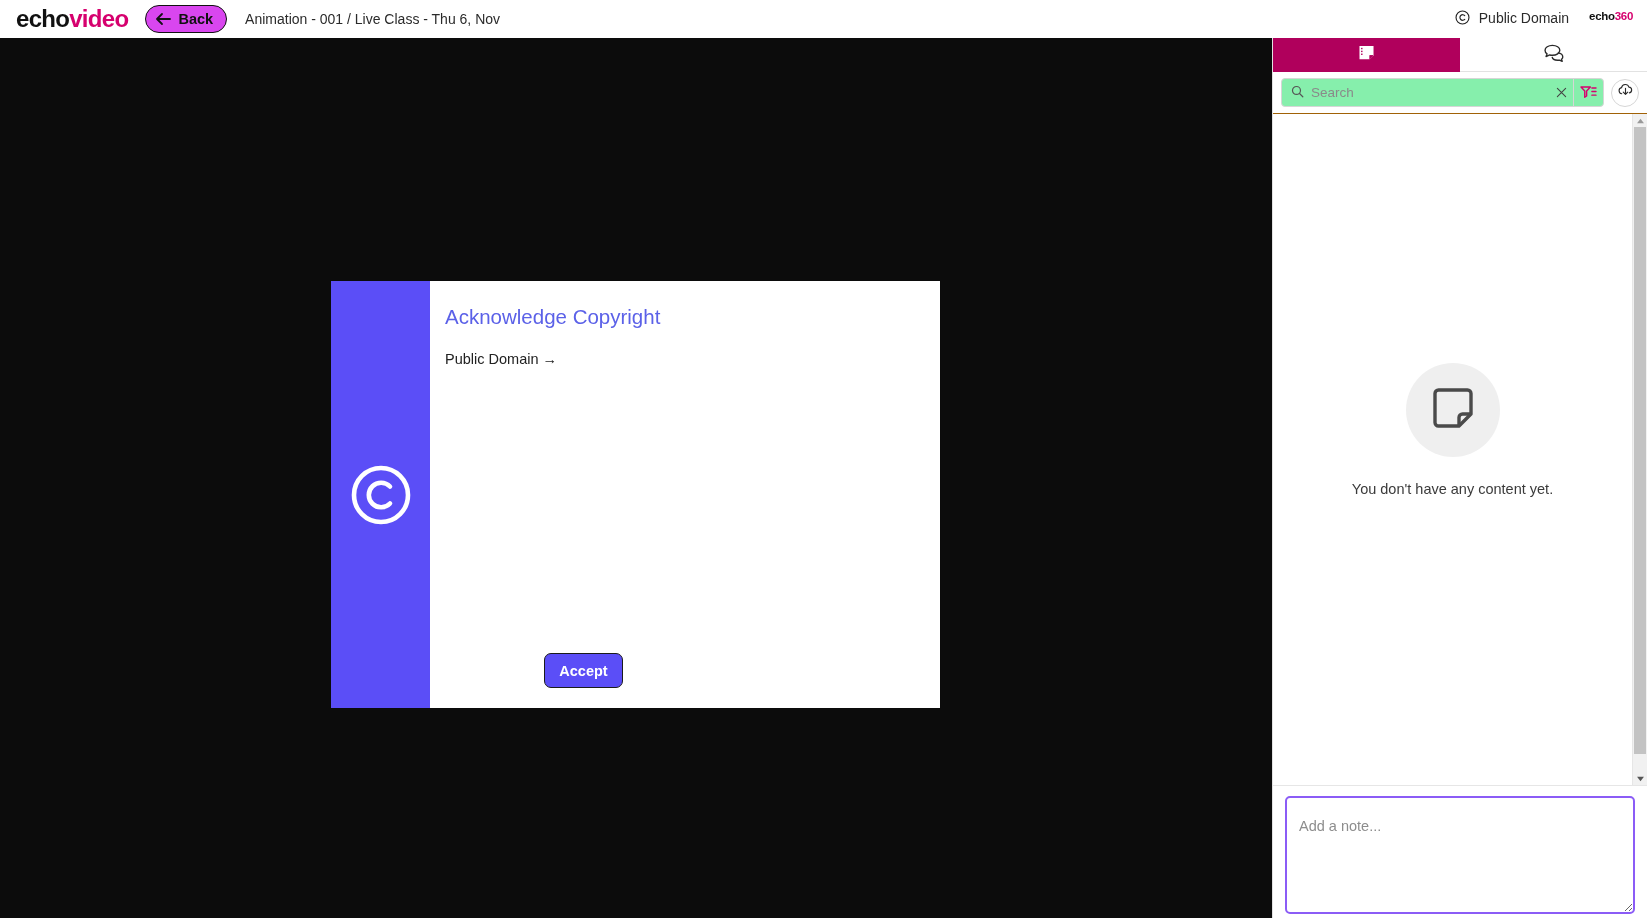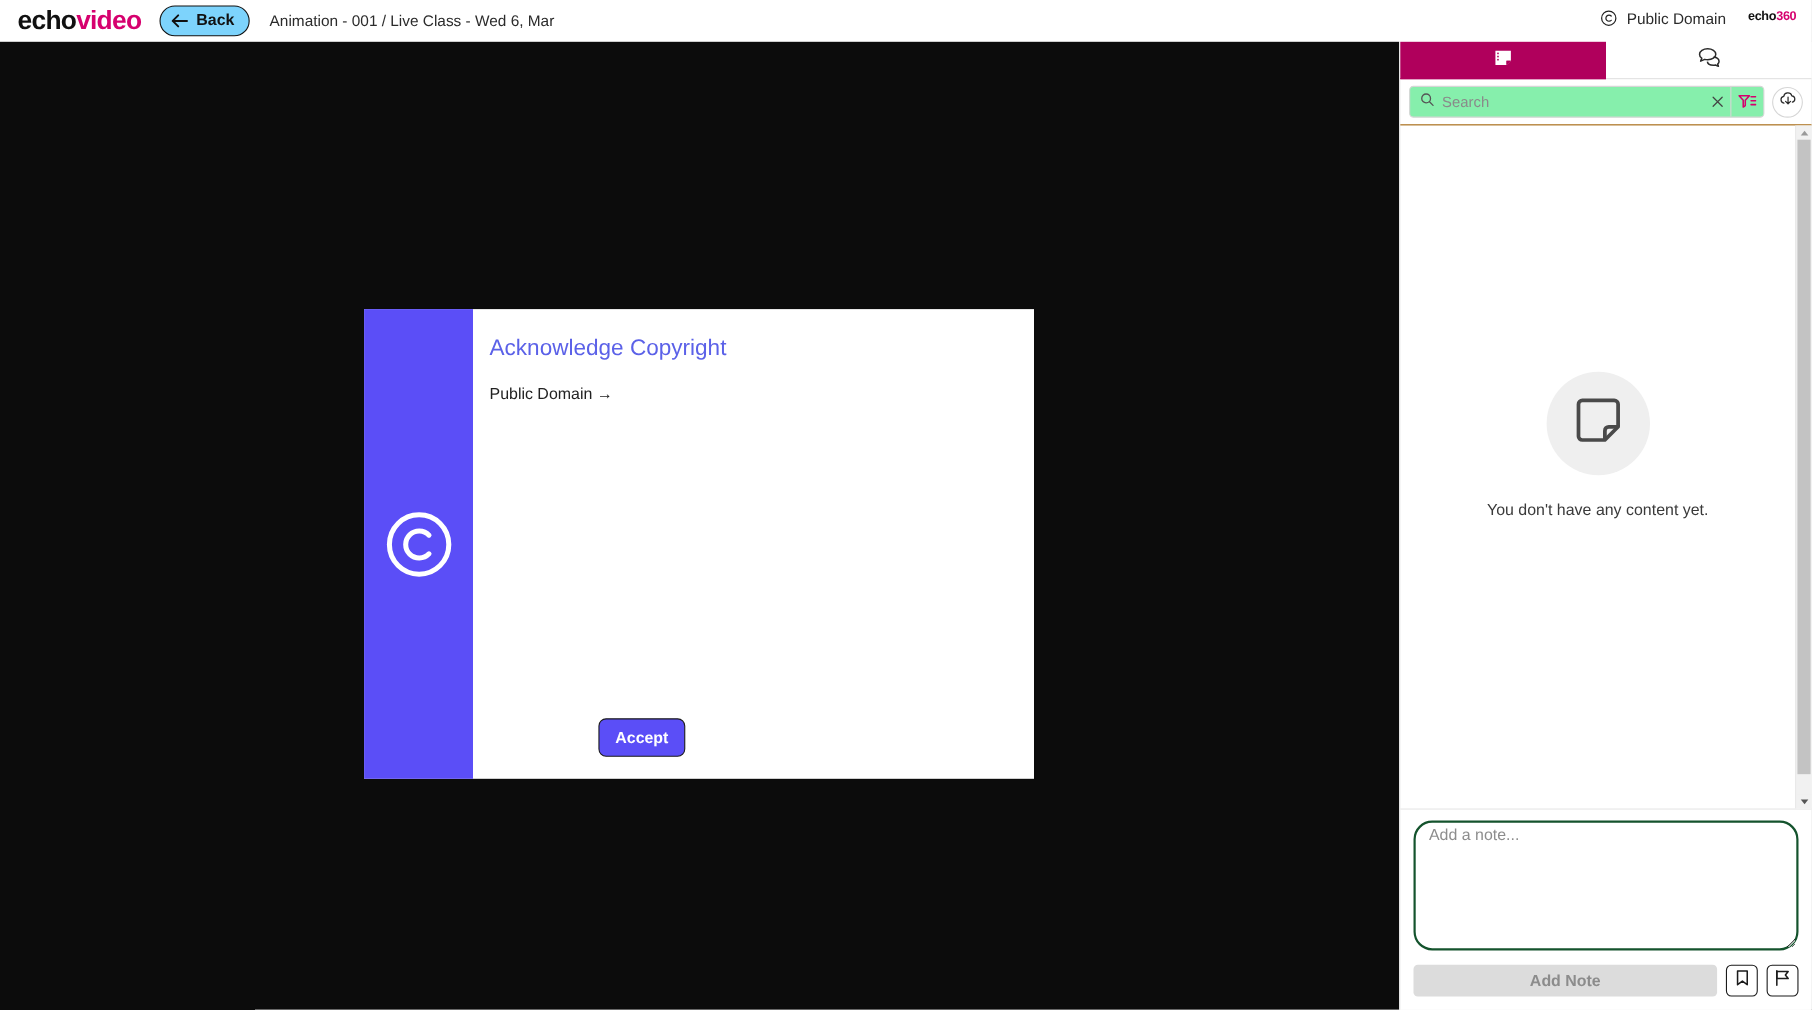--- a/index.html
+++ b/index.html
@@ -24,21 +24,21 @@
     font-size: 24px; font-weight: 700; letter-spacing: -0.7px;
     line-height: 1;
   }
   .logo .echo { color: #111111; }
   .logo .video { color: #d6006e; }
 
   .back-btn {
     margin-left: 17px;
     height: 28px; padding: 0 13px 0 9px;
     border: 1.5px solid #111111; border-radius: 14px;
-    background: #7dd3fc;
+    background: #d946ef;
     display: flex; align-items: center; gap: 6px;
     font-size: 14.5px; font-weight: 700; color: #111111;
     cursor: pointer;
     font-family: "Liberation Sans", sans-serif;
   }
   .back-btn svg { display: block; }
 
   .breadcrumb {
     margin-left: 18px;
     font-size: 14px; color: #2b2b2b; white-space: nowrap;
@@ -190,22 +190,22 @@
   .vs-thumb { flex: 1; background: #c3c3c3; margin: 0 1px; cursor: pointer; }
   .vs-track-bot { height: 18px; background: #f1f1f1; flex: none; }
 
   
   .composer {
     flex: none; padding: 10px 12px 0 12px;
     border-top: 1px solid #e6e6e6;
   }
   .note-area {
     width: 100%; height: 118px;
-    border: 2px solid #14532d; border-radius: 17px;
-    padding: 4px 12px;
+    border: 2px solid #8b5cf6; border-radius: 5px;
+    padding: 20px 12px;
     font-size: 14.5px; color: #2b2b2b;
     font-family: "Liberation Sans", sans-serif;
     outline: none; resize: vertical;
   }
   .note-area::placeholder { color: #8d8d8d; }
 
   .composer-actions {
     display: flex; align-items: center; gap: 8px;
     margin-top: 8px; padding-bottom: 12px;
   }
@@ -235,21 +235,21 @@
 
     <button class="back-btn">
       <span>
         <svg width="17" height="14" viewBox="0 0 17 14" fill="none">
           <path d="M7 2 L2 7 L7 12 M2 7 H15" stroke="#111" stroke-width="1.8" stroke-linecap="round" stroke-linejoin="round"></path>
         </svg>
       </span>
       <span>Back</span>
     </button>
 
-    <div class="breadcrumb">Animation - 001 / Live Class - Wed 6, Mar</div>
+    <div class="breadcrumb">Animation - 001 / Live Class - Thu 6, Nov</div>
 
     <div class="topbar-right">
       <span class="copy-mark">
         <svg width="15" height="15" viewBox="0 0 16 16" fill="none">
           <circle cx="8" cy="8" r="6.9" stroke="#222" stroke-width="1.2"></circle>
           <path d="M10.4 5.9a3 3 0 1 0 0 4.2" stroke="#222" stroke-width="1.2" stroke-linecap="round" fill="none"></path>
         </svg>
       </span>
       <span class="pd-label">Public Domain</span>
       <span class="echo360"><span class="a">echo</span><span class="b">360</span></span>
@@ -356,34 +356,16 @@
         <div class="vs-arrow">
           <svg width="9" height="6" viewBox="0 0 10 7">
               <path d="M5 6 L9 1 H1 Z" fill="#555"></path>
             </svg>
         </div>
       </div>
     </div>
 
     <div class="composer">
       <textarea class="note-area" placeholder="Add a note..." style=""></textarea>
-      <div class="composer-actions">
-        <button class="add-note-btn">Add Note</button>
-        <div class="icon-btn">
-          <span>
-            <svg width="14" height="16" viewBox="0 0 14 16" fill="none">
-              <path d="M2.6 1.8h8.8v12.4L7 10.9l-4.4 3.3z" stroke="#1b1b1b" stroke-width="1.4" stroke-linejoin="round" fill="none"></path>
-            </svg>
-          </span>
-        </div>
-        <div class="icon-btn">
-          <span>
-            <svg width="15" height="16" viewBox="0 0 15 16" fill="none">
-              <path d="M2.3 1.6v13" stroke="#1b1b1b" stroke-width="1.4" stroke-linecap="round"></path>
-              <path d="M2.3 2.2h10.3l-2.5 3.2 2.5 3.2H2.3z" stroke="#1b1b1b" stroke-width="1.4" stroke-linejoin="round" fill="none"></path>
-            </svg>
-          </span>
-        </div>
-      </div>
     </div>
 
   </div>
 </div>
 
 </body></html>

